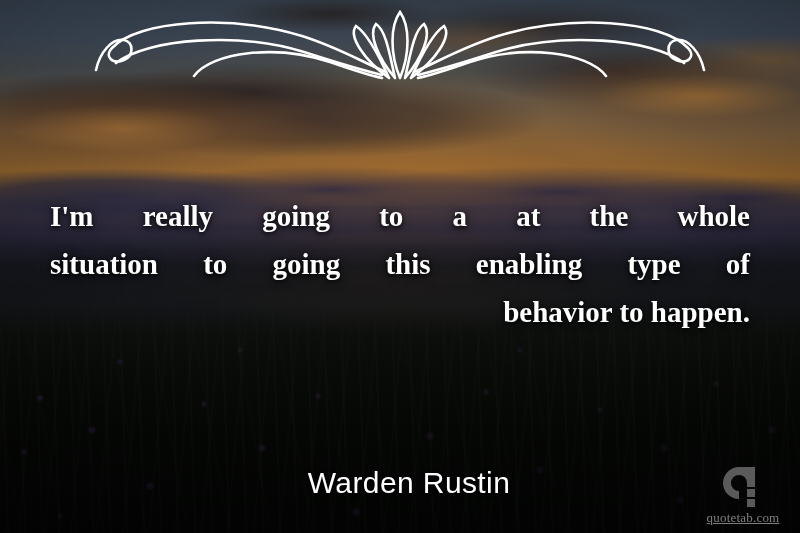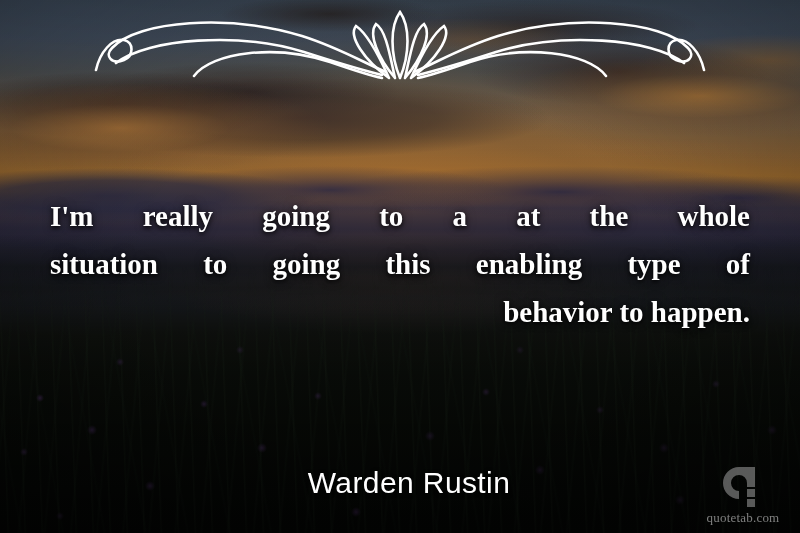--- a/index.html
+++ b/index.html
@@ -217,20 +217,21 @@
     margin: 0 auto 1px auto;
     width: 52px;
     height: 44px;
   }
   #watermark .wordmark {
     display: block;
     font-family: "Liberation Serif", "DejaVu Serif", serif;
     font-size: 13px;
     letter-spacing: 0.2px;
     color: #c9c9c9;
+    text-decoration: underline;
   }
 </style>
 </head>
 <body>
 
 <div id="quote-card">
 
   <div class="bg-layer bg-sky"></div>
   <div class="bg-layer bg-glow"></div>
   <div class="bg-layer bg-topcast"></div>

